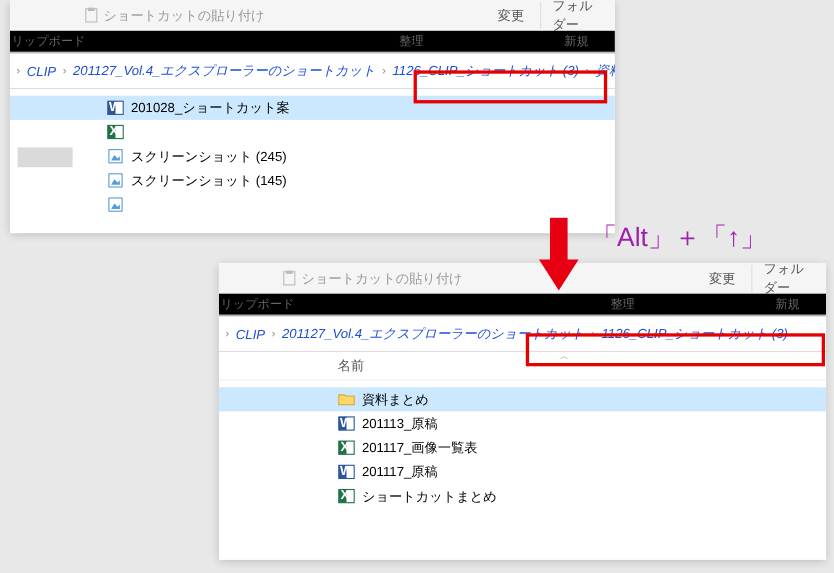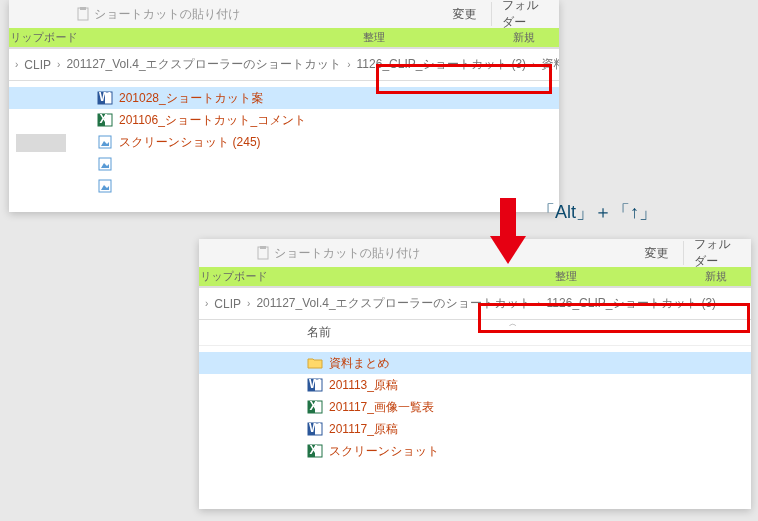--- a/index.html
+++ b/index.html
@@ -59,21 +59,21 @@
       color: #555;
       font-size: 12px;
     }
     
     .ribbon-item.disabled {
       color: #999;
     }
     
     .section-labels {
       display: flex;
-      background: #bef264;
+      background: #000000;
       border-bottom: 1px solid #ddd;
       height: 20px;
     }
     
     .section-label {
       text-align: center;
       color: #666;
       font-size: 11px;
       padding-top: 2px;
     }
@@ -90,23 +90,24 @@
       display: flex;
       align-items: center;
       height: 26px;
       flex: 1;
     }
     
     .crumb {
       display: flex;
       align-items: center;
       padding: 0 4px;
-      color: #737373;
+      color: #1d4ed8;
       font-size: 12px;
       white-space: nowrap;
+      font-style: italic;
     }
     
     .crumb-sep {
       color: #888;
       font-size: 10px;
       padding: 0 2px;
     }
     
     .file-list {
       padding: 6px 0;
@@ -127,21 +128,21 @@
     .file-icon {
       width: 16px;
       height: 16px;
       display: flex;
       align-items: center;
       justify-content: center;
       font-size: 10px;
     }
     
     .file-name {
-      color: #c2410c;
+      color: #000000;
       font-size: 12px;
     }
     
     .redbox {
       position: absolute;
       border: 3px solid #e60000;
       pointer-events: none;
       z-index: 10;
     }
     
@@ -189,22 +190,22 @@
       height: 0;
       border-left: 18px solid transparent;
       border-right: 18px solid transparent;
       border-top: 28px solid #e60012;
     }
     
     .shortcut-label {
       position: absolute;
       top: 200px;
       left: 537px;
-      font-size: 18px;
-      color: #0c4a6e;
+      font-size: 24px;
+      color: #a21caf;
       font-weight: normal;
       z-index: 20;
     }
     
     .gray-box {
       position: absolute;
       background: #dadada;
     }
     
     .gray1 {
@@ -292,38 +293,38 @@
       <span class="file-name">201028_ショートカット案</span>
     </div>
     <div class="file-item">
       <span class="file-icon">
           <svg viewBox="0 0 16 16">
             <rect x="1" y="2" width="14" height="12" fill="#fff" stroke="#217346"></rect>
             <rect x="1" y="2" width="7" height="12" fill="#217346"></rect>
             <text x="2.5" y="11" fill="#fff" font-size="8" font-weight="bold">X</text>
           </svg>
         </span>
-      <span class="file-name">201106_ショートカット_コメント</span>
     </div>
     <div class="file-item">
       <span class="file-icon">
           <svg viewBox="0 0 16 16">
             <rect x="2" y="2" width="12" height="12" fill="#fff" stroke="#5a9bd5"></rect>
             <polygon points="4,12 7,7 10,10 12,8 12,12" fill="#5a9bd5"></polygon>
           </svg>
         </span>
       <span class="file-name">スクリーンショット (245)</span>
     </div>
     <div class="file-item">
       <span class="file-icon">
           <svg viewBox="0 0 16 16">
             <rect x="2" y="2" width="12" height="12" fill="#fff" stroke="#5a9bd5"></rect>
             <polygon points="4,12 7,7 10,10 12,8 12,12" fill="#5a9bd5"></polygon>
           </svg>
         </span>
+      <span class="file-name">スクリーンショット (145)</span>
     </div>
     <div class="file-item">
       <span class="file-icon">
           <svg viewBox="0 0 16 16">
             <rect x="2" y="2" width="12" height="12" fill="#fff" stroke="#5a9bd5"></rect>
             <polygon points="4,12 7,7 10,10 12,8 12,12" fill="#5a9bd5"></polygon>
           </svg>
         </span>
     </div>
   </div>
@@ -428,18 +429,18 @@
       <span class="file-name">201117_原稿</span>
     </div>
     <div class="file-item">
       <span class="file-icon">
           <svg viewBox="0 0 16 16">
             <rect x="1" y="2" width="14" height="12" fill="#fff" stroke="#217346"></rect>
             <rect x="1" y="2" width="7" height="12" fill="#217346"></rect>
             <text x="2.5" y="11" fill="#fff" font-size="8" font-weight="bold">X</text>
           </svg>
         </span>
-      <span class="file-name">スクリーンショット</span>
+      <span class="file-name">ショートカットまとめ</span>
     </div>
   </div>
 </div>
 
 <div class="redbox redbox2" style="top:303px;left:478px;width:272px;"></div>
 
 </body></html>

